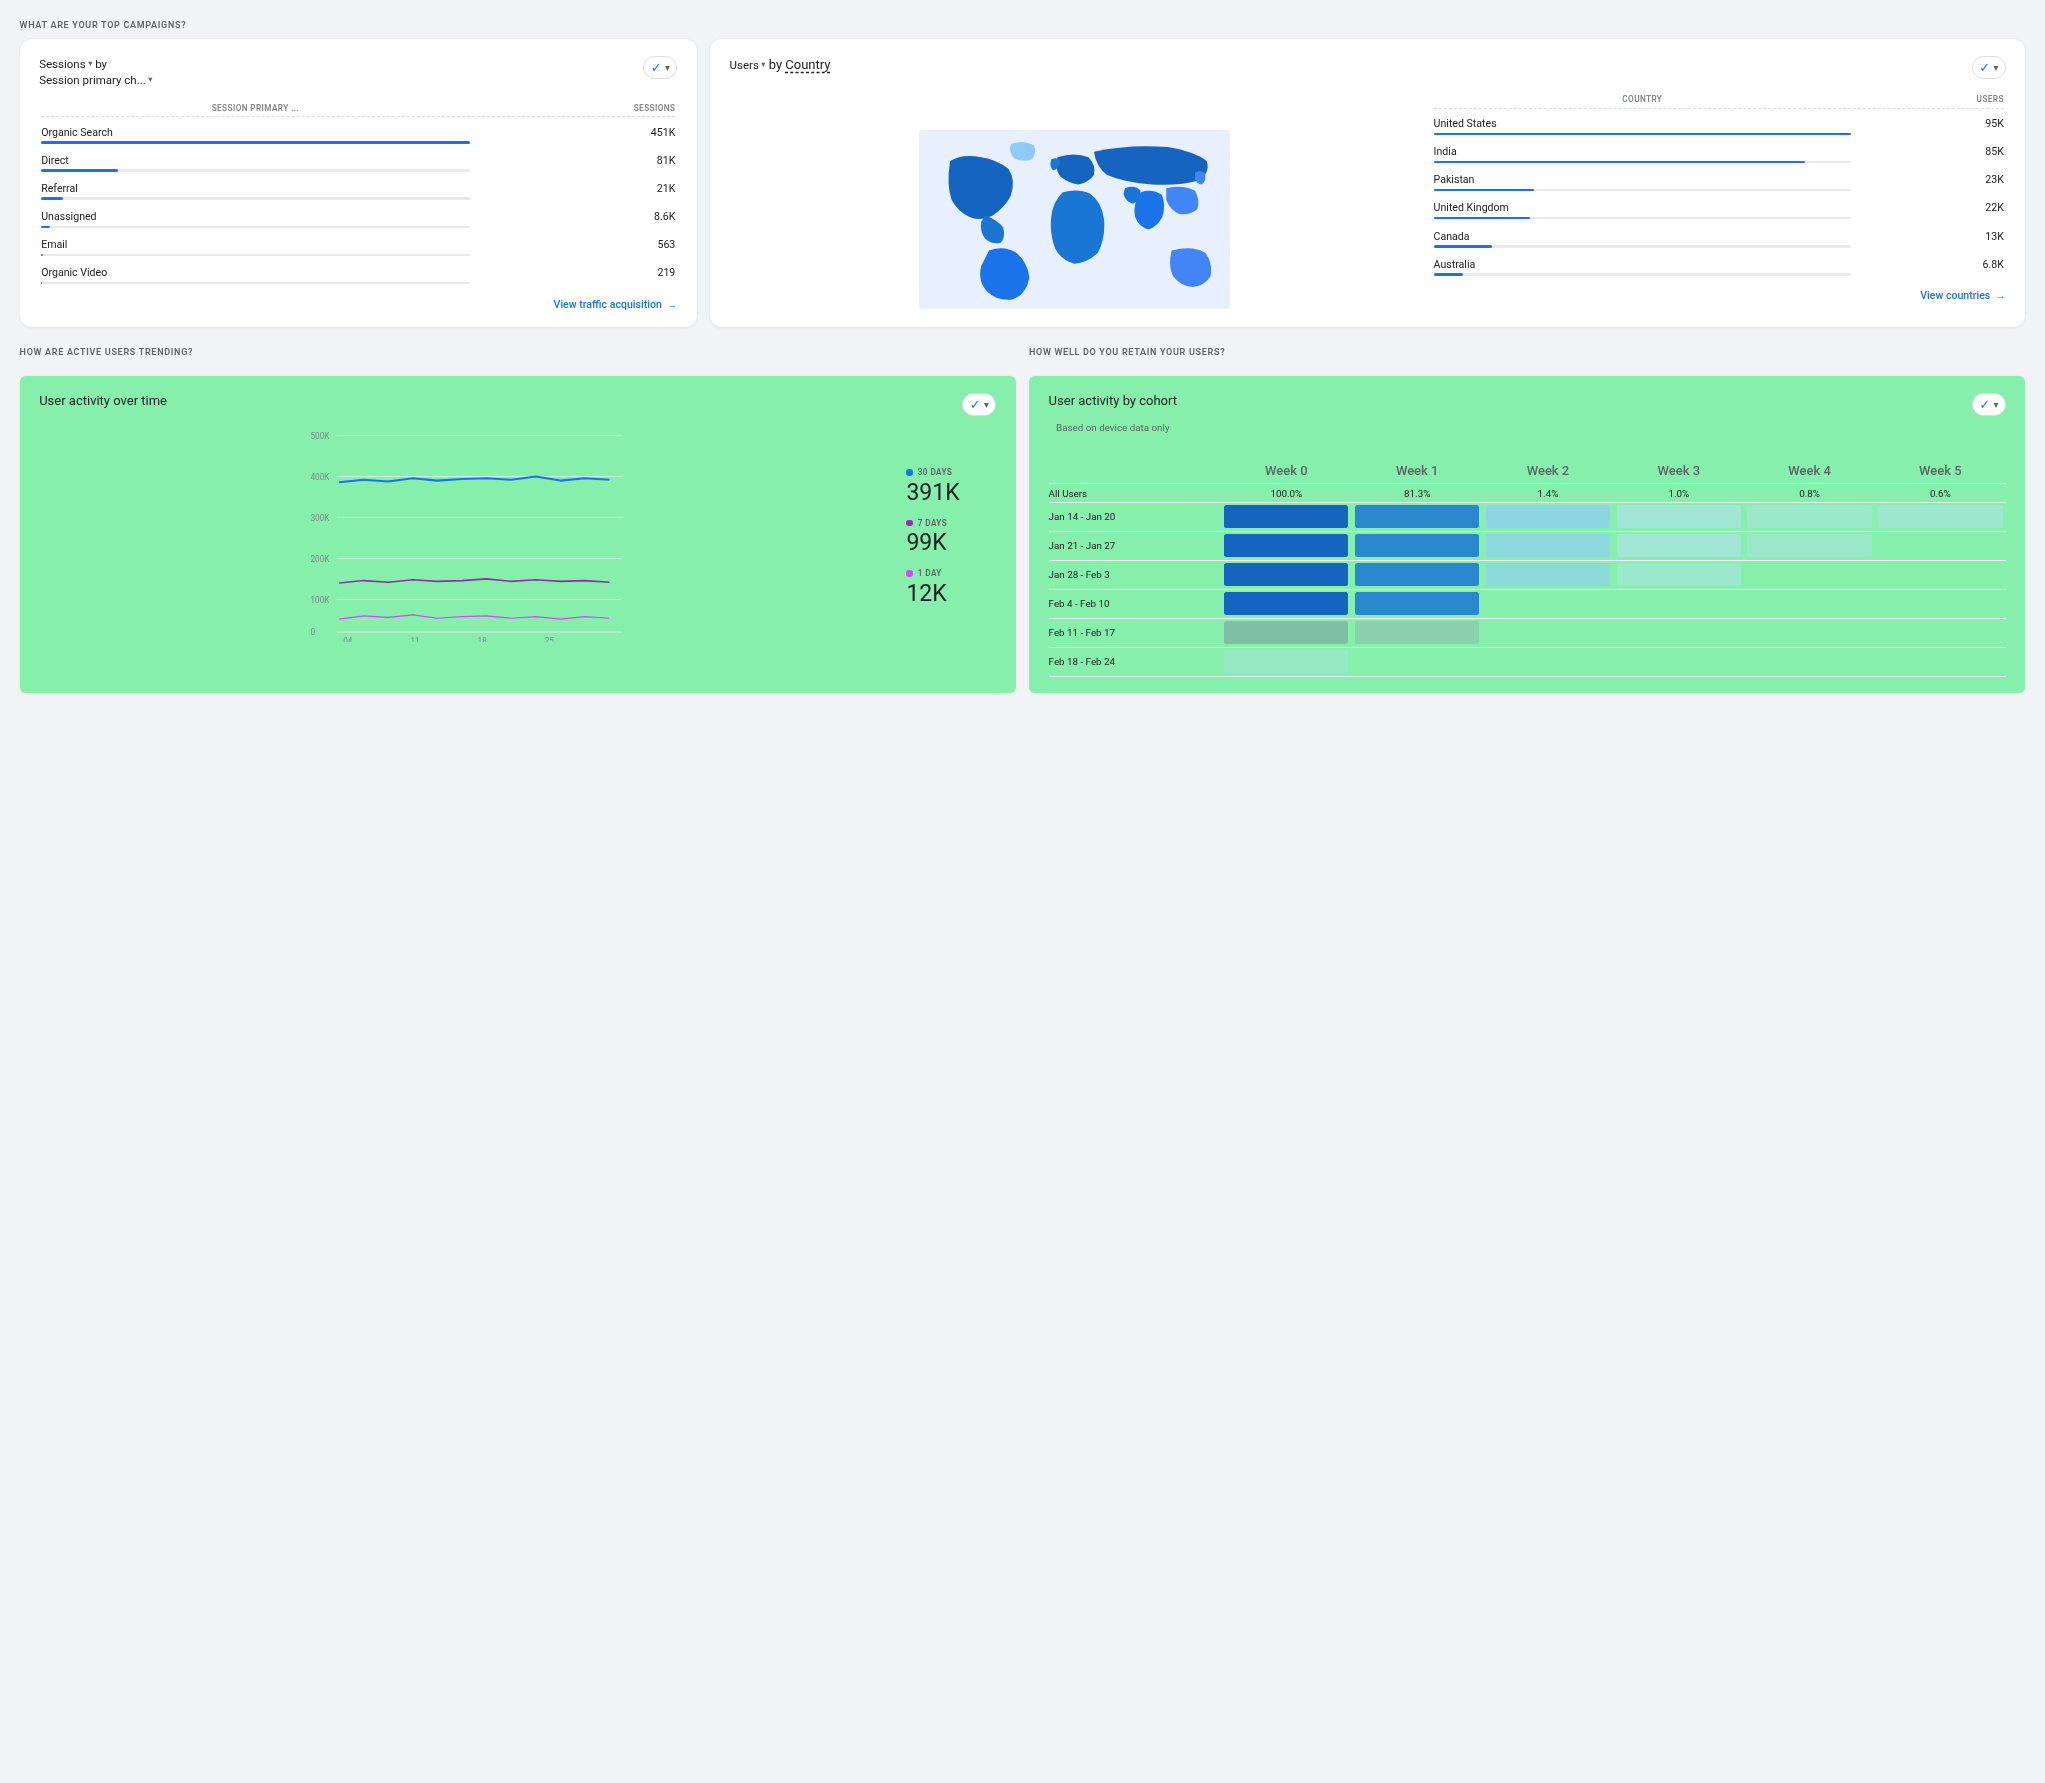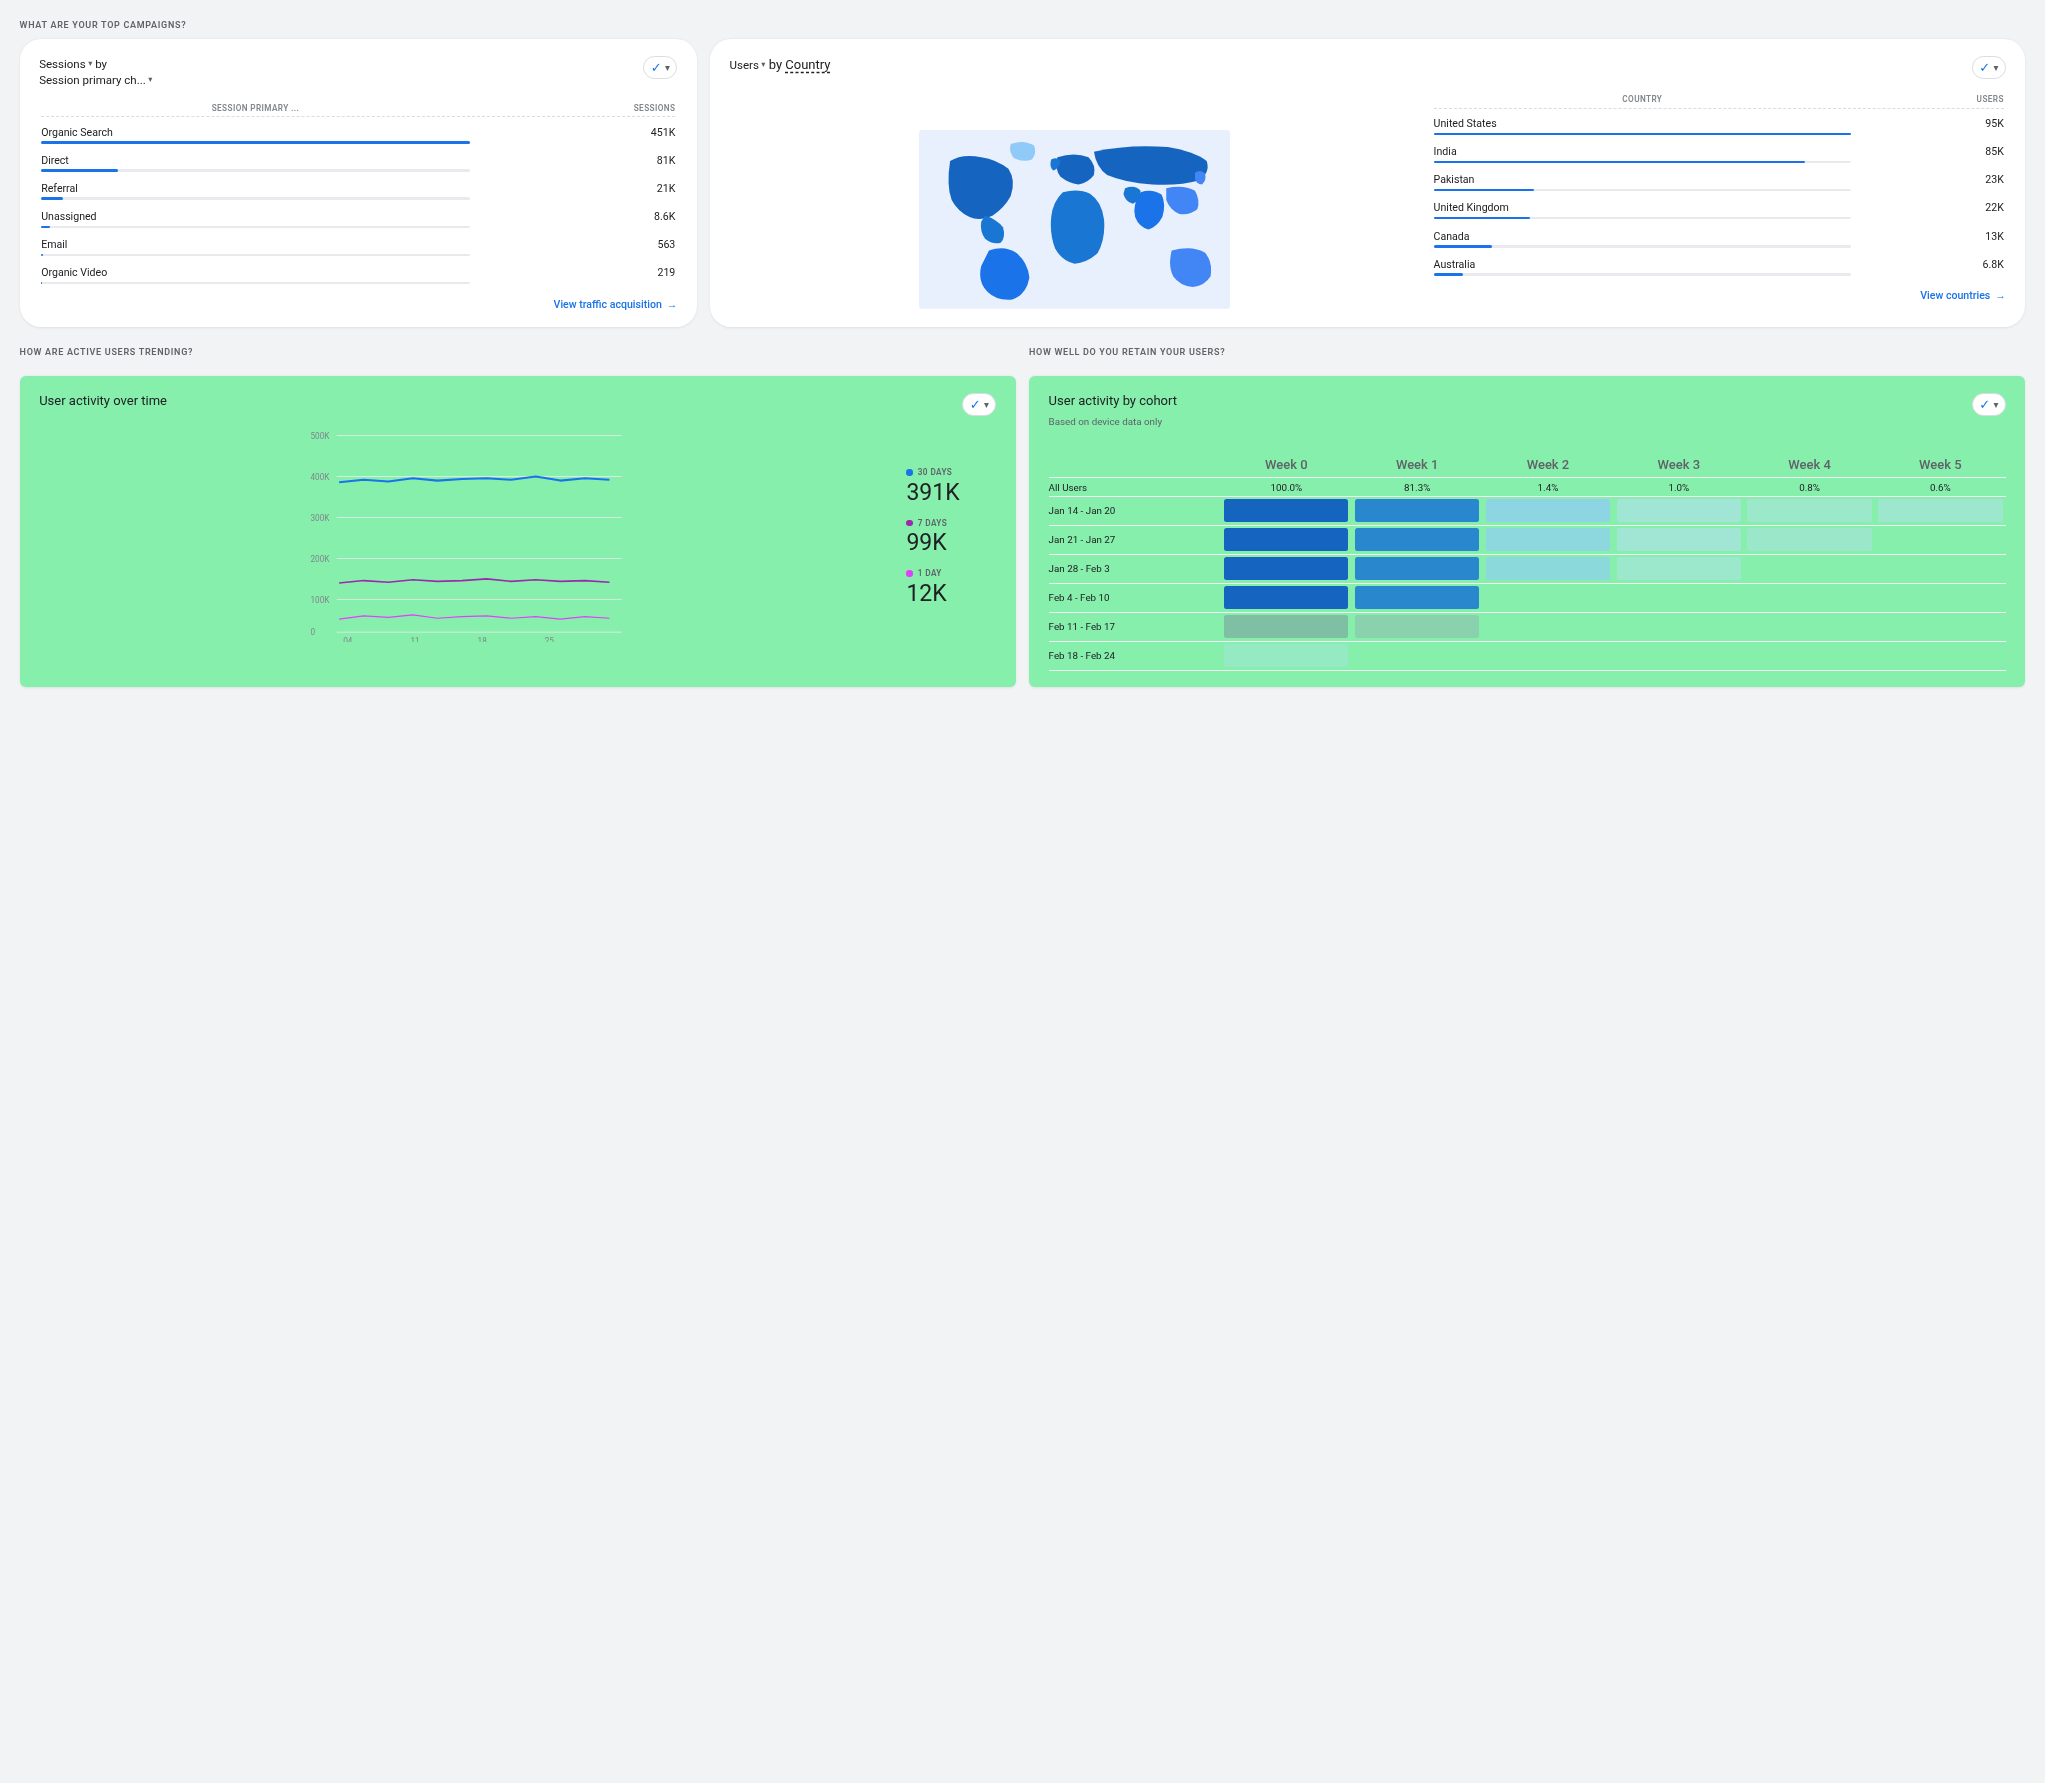--- a/index.html
+++ b/index.html
@@ -18,21 +18,21 @@
       margin-bottom: 9.8px;
       text-transform: uppercase;
     }
     .dashboard-row {
       display: flex;
       gap: 13px;
       margin-bottom: 19.6px;
     }
     .card {
       background: #fff;
-      border-radius: 21px;
+      border-radius: 12px;
       padding: 16.4px 19.6px;
       box-shadow: 0 0.8px 2.5px rgba(0,0,0,0.08);
       position: relative;
     }
     .card-left { flex: 1; }
     .card-right { flex: 2; }
 
     
     .card-header {
       display: flex;
@@ -209,22 +209,23 @@
       font-size: 23px;
       font-weight: 400;
       color: #202124;
       margin-top: 1.6px;
     }
 
     
     .cohort-subtitle {
       font-size: 9.8px;
       color: #5f6368;
-      margin-top: 8px;
+      margin-top: 14px;
       margin-bottom: 13px;
+      text-align: center;
     }
     .cohort-table {
       width: 100%;
       border-collapse: collapse;
     }
     .cohort-table th {
       font-size: 13px;
       font-weight: 500;
       color: #5f6368;
       padding: 4.9px 6.5px;

